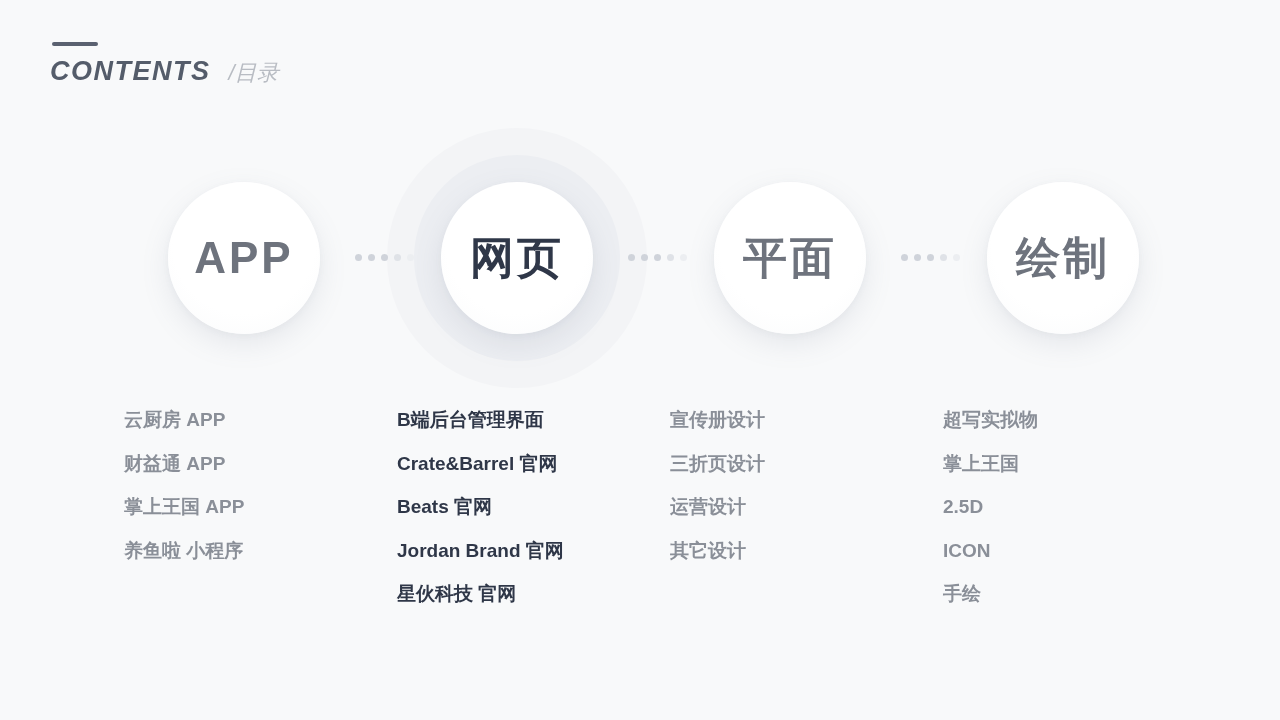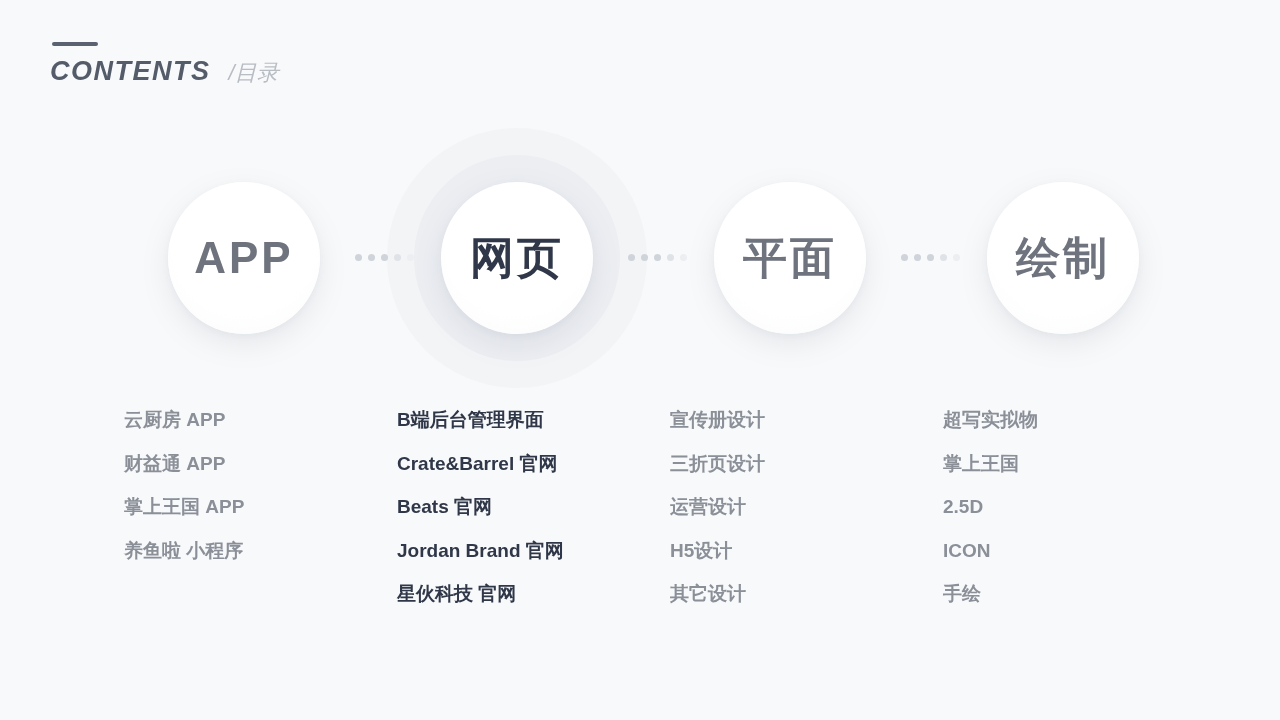--- a/index.html
+++ b/index.html
@@ -129,21 +129,20 @@
   <div class="col-item">Crate&amp;Barrel 官网</div>
   <div class="col-item">Beats 官网</div>
   <div class="col-item">Jordan Brand 官网</div>
   <div class="col-item">星伙科技 官网</div>
 </div>
 
 <div class="col" style="left:670px;">
   <div class="col-item">宣传册设计</div>
   <div class="col-item">三折页设计</div>
   <div class="col-item">运营设计</div>
-  <div class="col-item">H5设计</div>
   <div class="col-item">其它设计</div>
 </div>
 
 <div class="col" style="left:943px;">
   <div class="col-item">超写实拟物</div>
   <div class="col-item">掌上王国</div>
   <div class="col-item">2.5D</div>
   <div class="col-item">ICON</div>
   <div class="col-item">手绘</div>
 </div>

